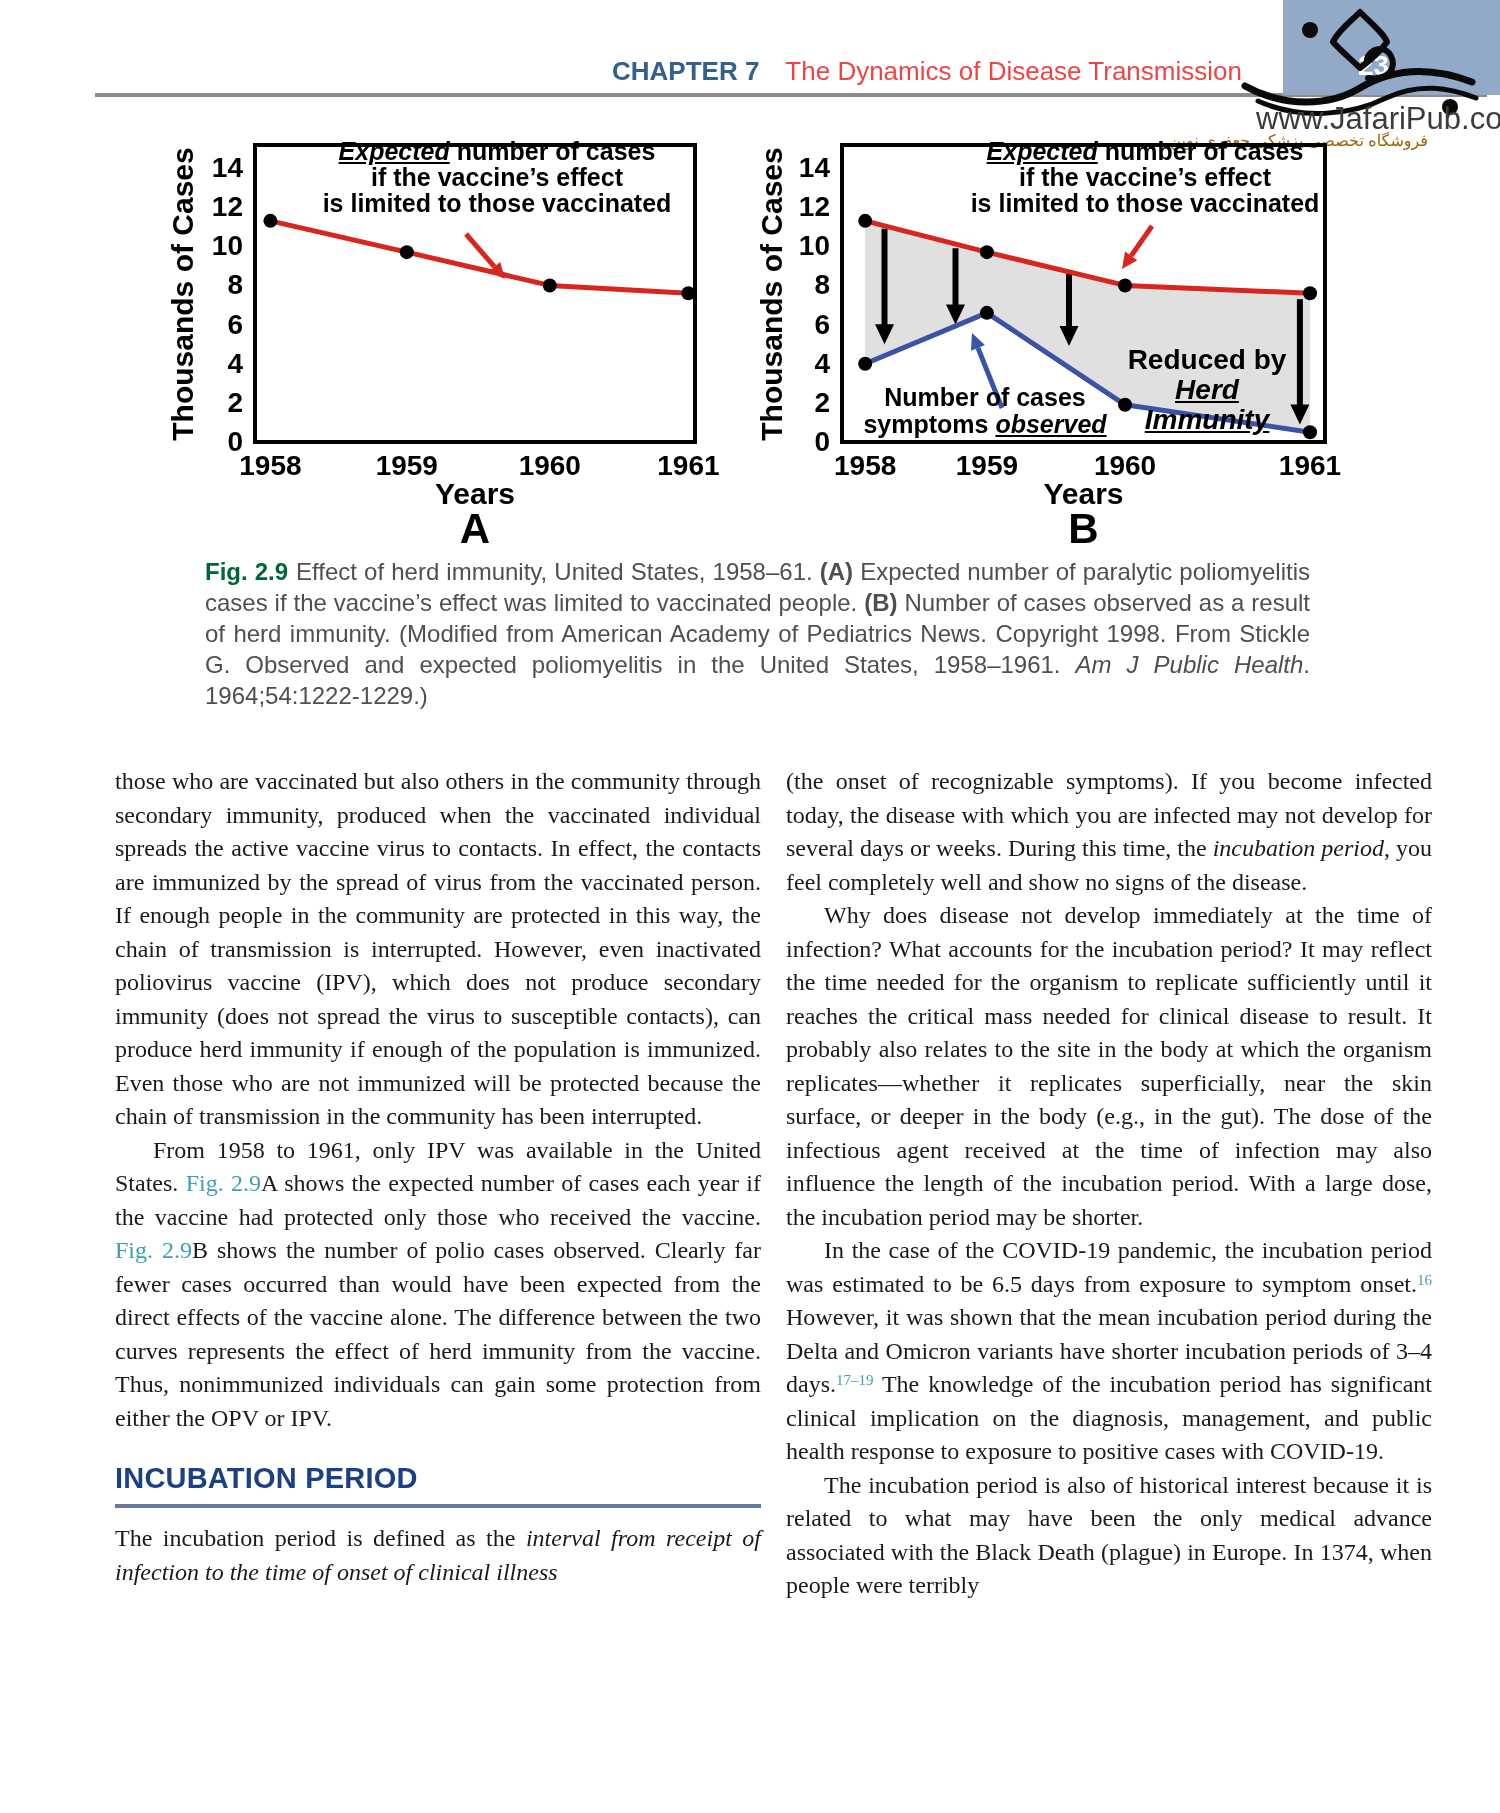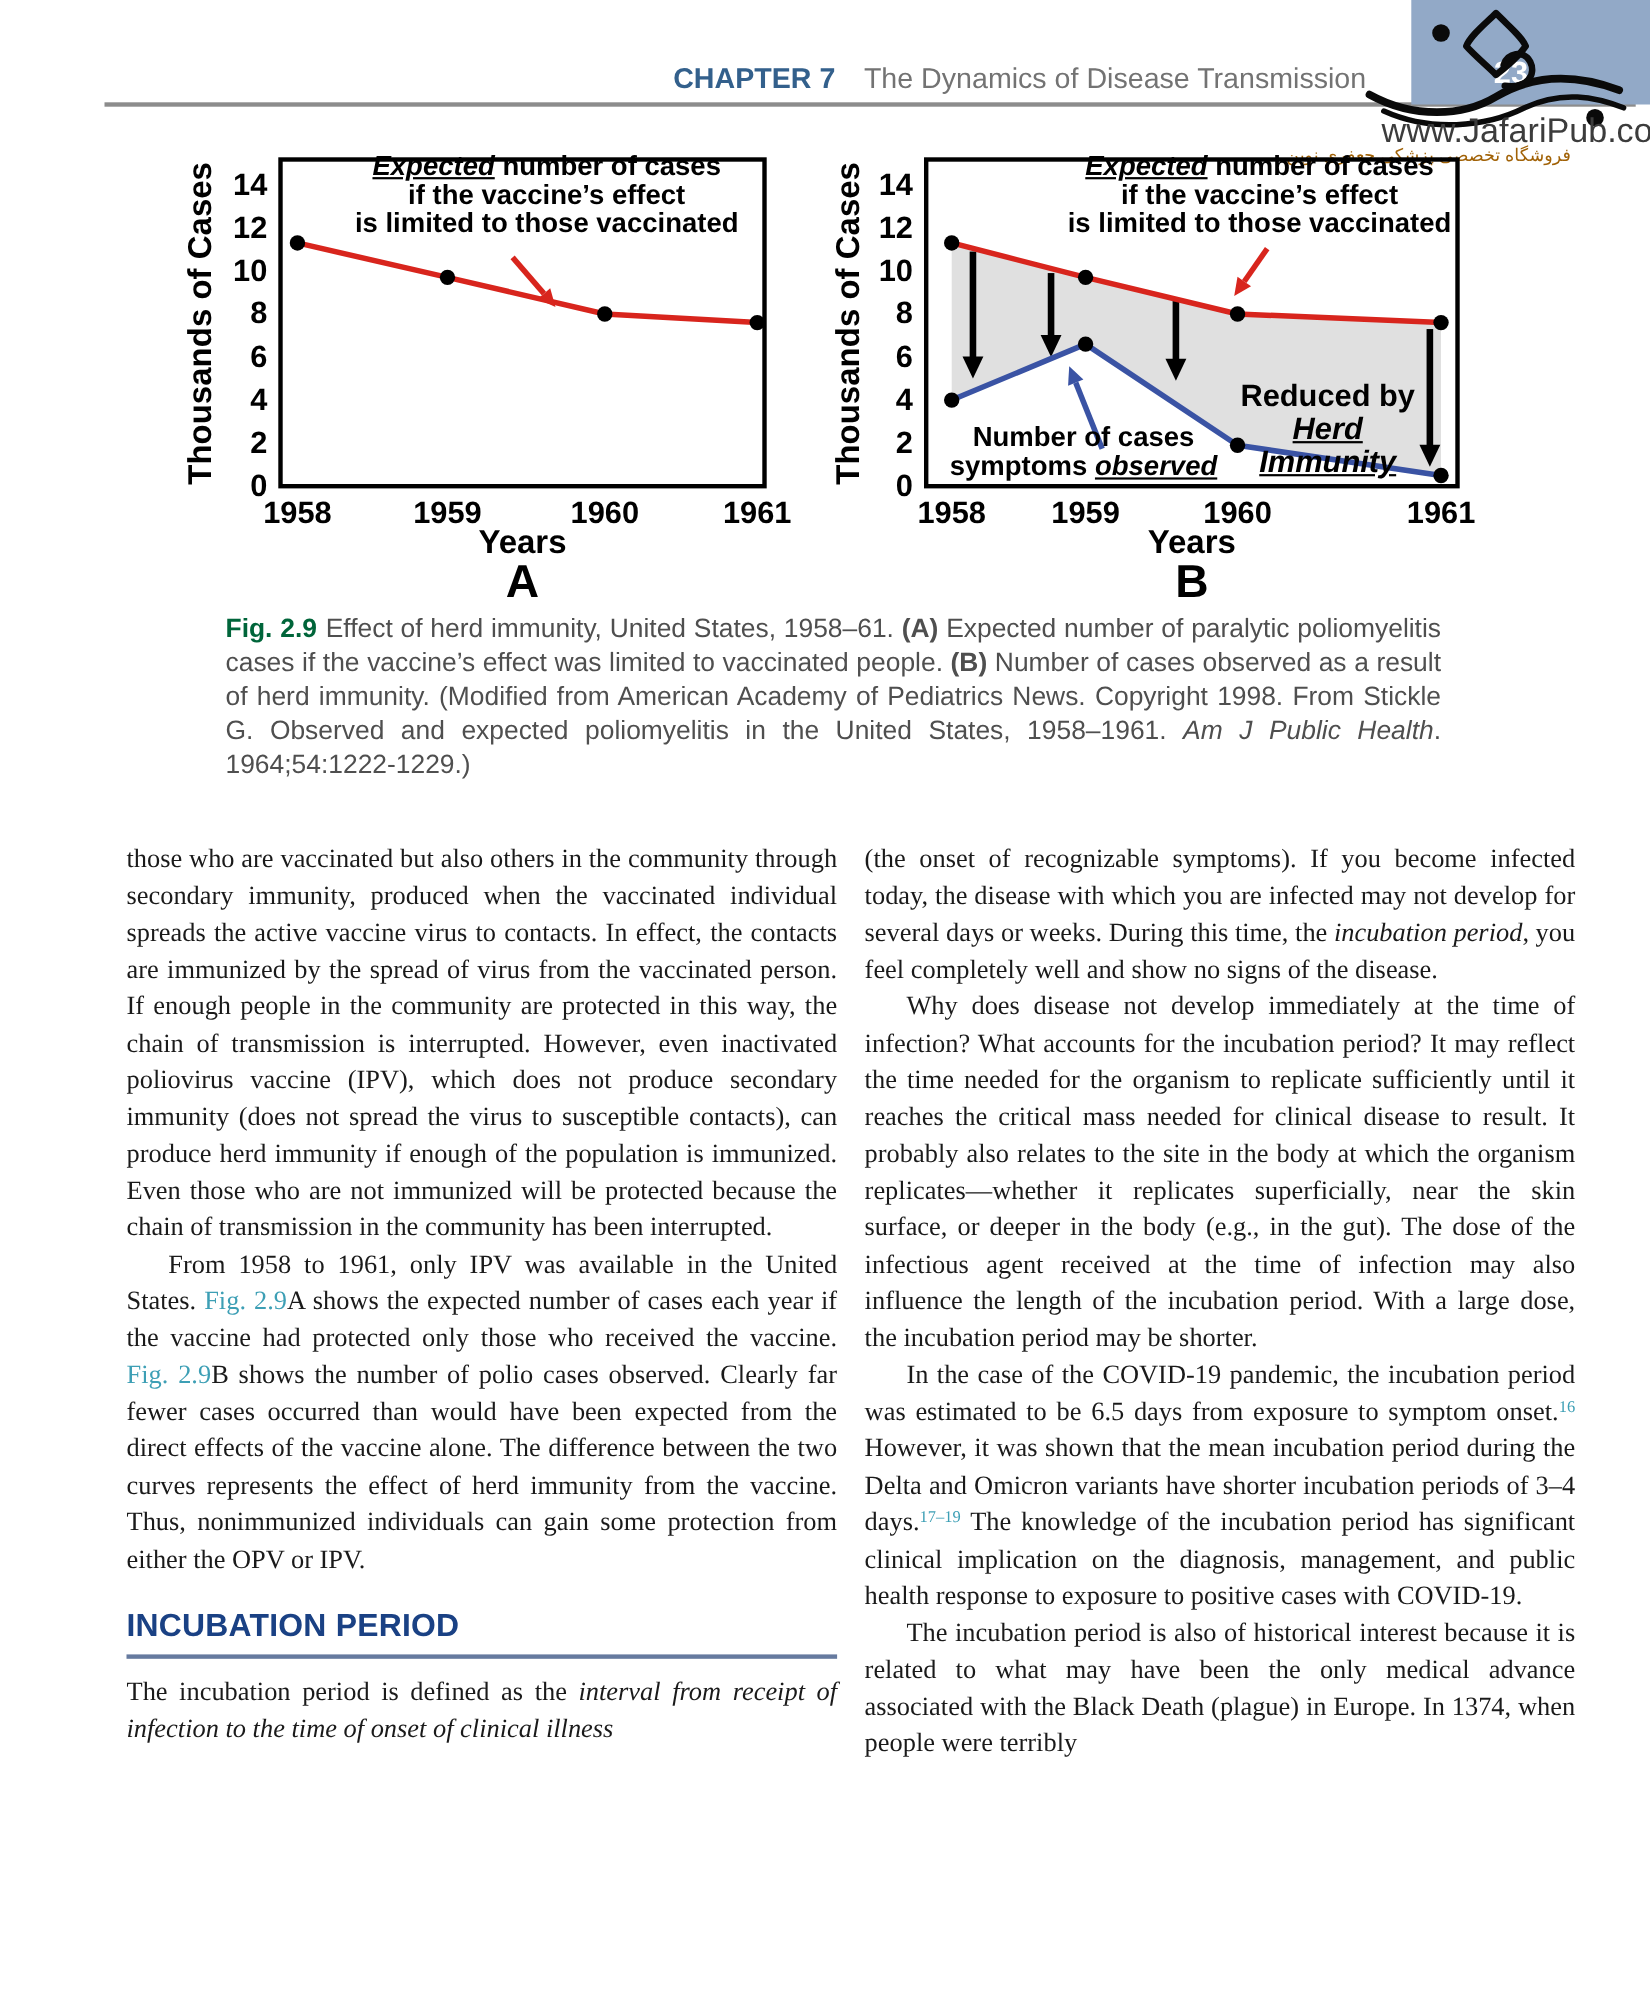--- a/index.html
+++ b/index.html
@@ -8,21 +8,21 @@
     --link-teal:#3d9fb5; --caption-green:#00653a; --caption-gray:#4f4f4f;
     --pagebox-blue:#92a9c7; --header-rule-gray:#8c8c8c;
   }
   html,body{margin:0;padding:0;background:#ffffff;}
   #page{position:relative;width:1500px;height:1813px;background:#ffffff;overflow:hidden;
         font-family:"Liberation Sans",sans-serif;}
 
   
   #header-row{position:absolute;left:612px;top:56px;font-size:26px;white-space:nowrap;}
   #chapter-label{color:var(--chapter-blue);font-weight:bold;margin-right:26px;}
-  #chapter-title{color:#737373;}
+  #chapter-title{color:#ef4444;}
   #header-rule{position:absolute;left:95px;top:93px;width:1392px;height:4px;background:var(--header-rule-gray);}
   #page-box{position:absolute;left:1283px;top:0;width:217px;height:95px;background:var(--pagebox-blue);}
   #page-number{position:absolute;left:1358px;top:50px;color:#ffffff;font-weight:bold;font-size:28px;}
   #logo-svg{position:absolute;left:1240px;top:8px;}
   #site-url{position:absolute;left:1256px;top:101px;font-size:31px;color:#3c3c3c;}
   #persian-note{position:absolute;left:1150px;top:131px;width:278px;text-align:right;direction:rtl;
                 font-size:16px;color:#a16207;}
 
   
   #fig-svg{position:absolute;left:0;top:0;}

